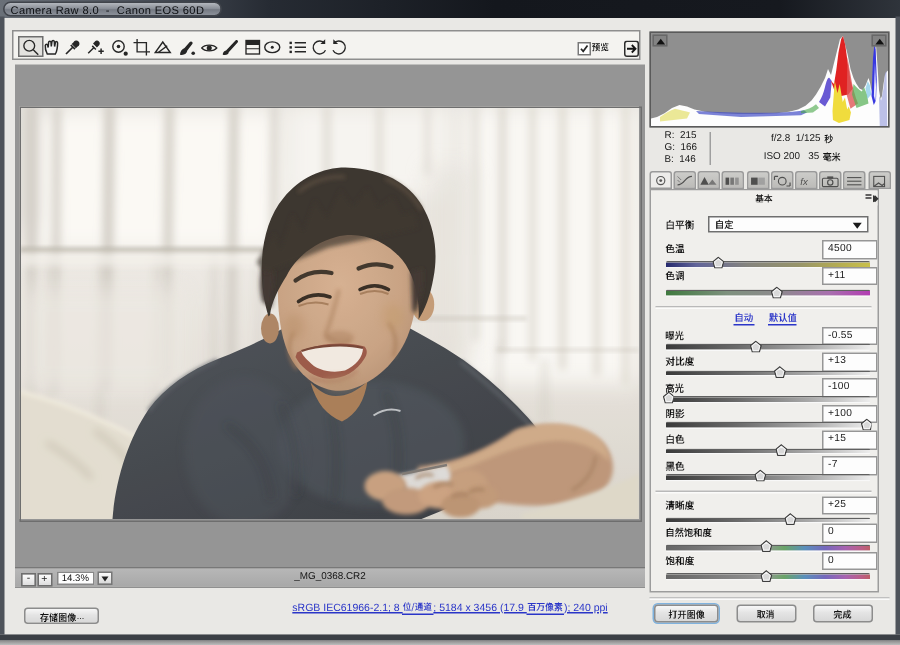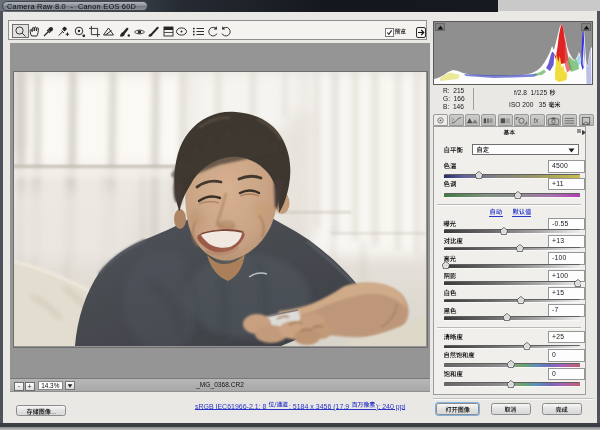--- a/index.html
+++ b/index.html
@@ -7,21 +7,21 @@
 .tbi{position:absolute;top:24.5px}
 .valbox{position:absolute;left:548px;width:32px;height:10.5px;background:#fdfdfd;border:1px solid #969696;
 font-size:6.8px;line-height:10px;padding-left:3px;color:#1a1a1a;letter-spacing:0.2px}
 .btn{position:absolute;height:11.5px;background:linear-gradient(#f7f7f7,#e4e4e4 45%,#d8d8d8);border:1px solid #8c8c8c;border-radius:2.5px;
 text-align:center;box-sizing:border-box;line-height:0}
 </style></head><body>
 <div id="win">
 
 <div class="abs" style="left:0;top:11px;width:600px;height:412px;background:#e9e8e5"></div>
 
-<div class="abs" style="left:0;top:0;width:498px;height:11.5px;background:linear-gradient(90deg,#6a7078 0,#4a505a 90px,#262b33 180px,#14171d 330px,#16191f 520px,#2f343b 600px)">
+<div class="abs" style="left:0;top:0;width:600px;height:11.5px;background:linear-gradient(90deg,#6a7078 0,#4a505a 90px,#262b33 180px,#14171d 330px,#16191f 520px,#2f343b 600px)">
 <div class="abs" style="left:1.5px;top:0.5px;width:146px;height:10px;border-radius:5px;background:linear-gradient(#b3b7bd,#878c95 50%,#757a83 55%,#8b9099);border:1px solid #40444b;box-sizing:border-box;
 font-size:7.4px;line-height:9px;color:#0c0e11;padding-left:4.5px;letter-spacing:0.25px;white-space:nowrap">Camera Raw 8.0&nbsp; - &nbsp;Canon EOS 60D</div>
 </div>
 
 <div class="abs" style="left:0;top:11px;width:2.5px;height:412px;background:#4e535b"></div>
 <div class="abs" style="left:597px;top:11px;width:3px;height:412px;background:#4e535b"></div>
 <div class="abs" style="left:0;top:422.5px;width:600px;height:4px;background:#3b3f45"></div>
 <div class="abs" style="left:0;top:426.5px;width:600px;height:3.5px;background:linear-gradient(#8a8a8a,#bdbdbd)"></div>
 
 <div class="abs" style="left:8px;top:20px;width:419px;height:20px;background:#f4f3f0;border:1px solid #8e8e8e;box-sizing:border-box"></div>

